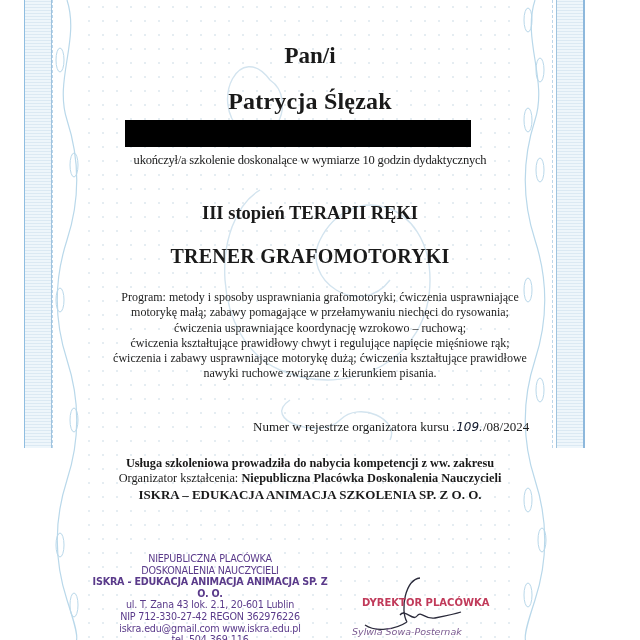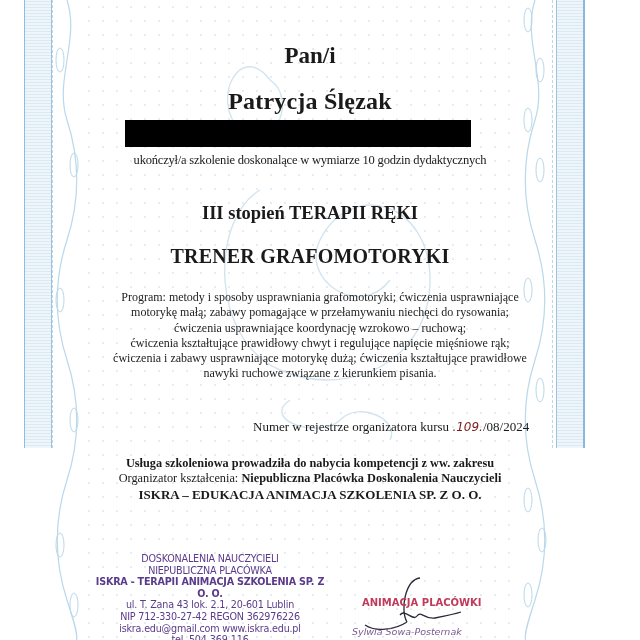--- a/index.html
+++ b/index.html
@@ -56,21 +56,21 @@
   .course { top: 245px; font-size: 20px; font-weight: bold; letter-spacing: 0.2px; }
   .program {
     top: 290px; left: 88px; width: 464px; font-size: 12px; line-height: 15.3px;
     color: #222;
   }
   .register {
     position: absolute; left: 253px; top: 419px; font-size: 13px; color: #1a1a1a;
   }
   .register .hand {
     font-family: "DejaVu Sans", sans-serif; font-style: italic; font-size: 12px;
-    color: #7f1d1d;
+    color: #0f172a;
   }
   .service { top: 456px; font-size: 12.3px; font-weight: bold; }
   .organizer { top: 471px; font-size: 12.3px; }
   .organizer b { font-weight: bold; }
   .company { top: 487px; font-size: 13px; font-weight: bold; }
   .date { top: 512px; font-size: 12.5px; font-weight: bold; }
   .stamp {
     position: absolute; left: 90px; top: 553px; width: 240px;
     text-align: center;
     font-family: "DejaVu Sans", "Liberation Sans", sans-serif;
@@ -159,28 +159,28 @@
     </div>
 
     <div class="center organizer">
       <span>Organizator kształcenia:</span>
       <b>Niepubliczna Placówka Doskonalenia Nauczycieli</b>
     </div>
     <div class="center service">Usługa szkoleniowa prowadziła do nabycia kompetencji z ww. zakresu</div>
     <div class="center company">ISKRA – EDUKACJA ANIMACJA SZKOLENIA SP. Z O. O.</div>
 
     <div class="stamp">
+      <div>NIEPUBLICZNA PLACÓWKA</div>
       <div>DOSKONALENIA NAUCZYCIELI</div>
-      <div>NIEPUBLICZNA PLACÓWKA</div>
-      <div class="bold">ISKRA - TERAPII ANIMACJA SZKOLENIA SP. Z O. O.</div>
+      <div class="bold">ISKRA - EDUKACJA ANIMACJA ANIMACJA SP. Z O. O.</div>
       <div>ul. T. Zana 43 lok. 2.1, 20-601 Lublin</div>
       <div>NIP 712-330-27-42   REGON 362976226</div>
       <div>iskra.edu@gmail.com   www.iskra.edu.pl</div>
       <div>tel. 504-369-116</div>
     </div>
 
     <svg class="signature" viewBox="0 0 120 70">
       <path d="M75 8 C 60 10, 55 40, 62 52 M62 52 C 50 60, 30 62, 20 55 M55 45 C 60 38, 68 52, 72 46 C 76 40, 80 50, 90 48 C 100 46, 110 44, 116 42" fill="none" stroke="#2a2a3a" stroke-width="1.3"></path>
     </svg>
-    <div class="director">ANIMACJA PLACÓWKI</div>
+    <div class="director">DYREKTOR PLACÓWKA</div>
     <div class="director-name">Sylwia Sowa-Posternak</div>
   </div>
 </div>
 
 </body></html>

